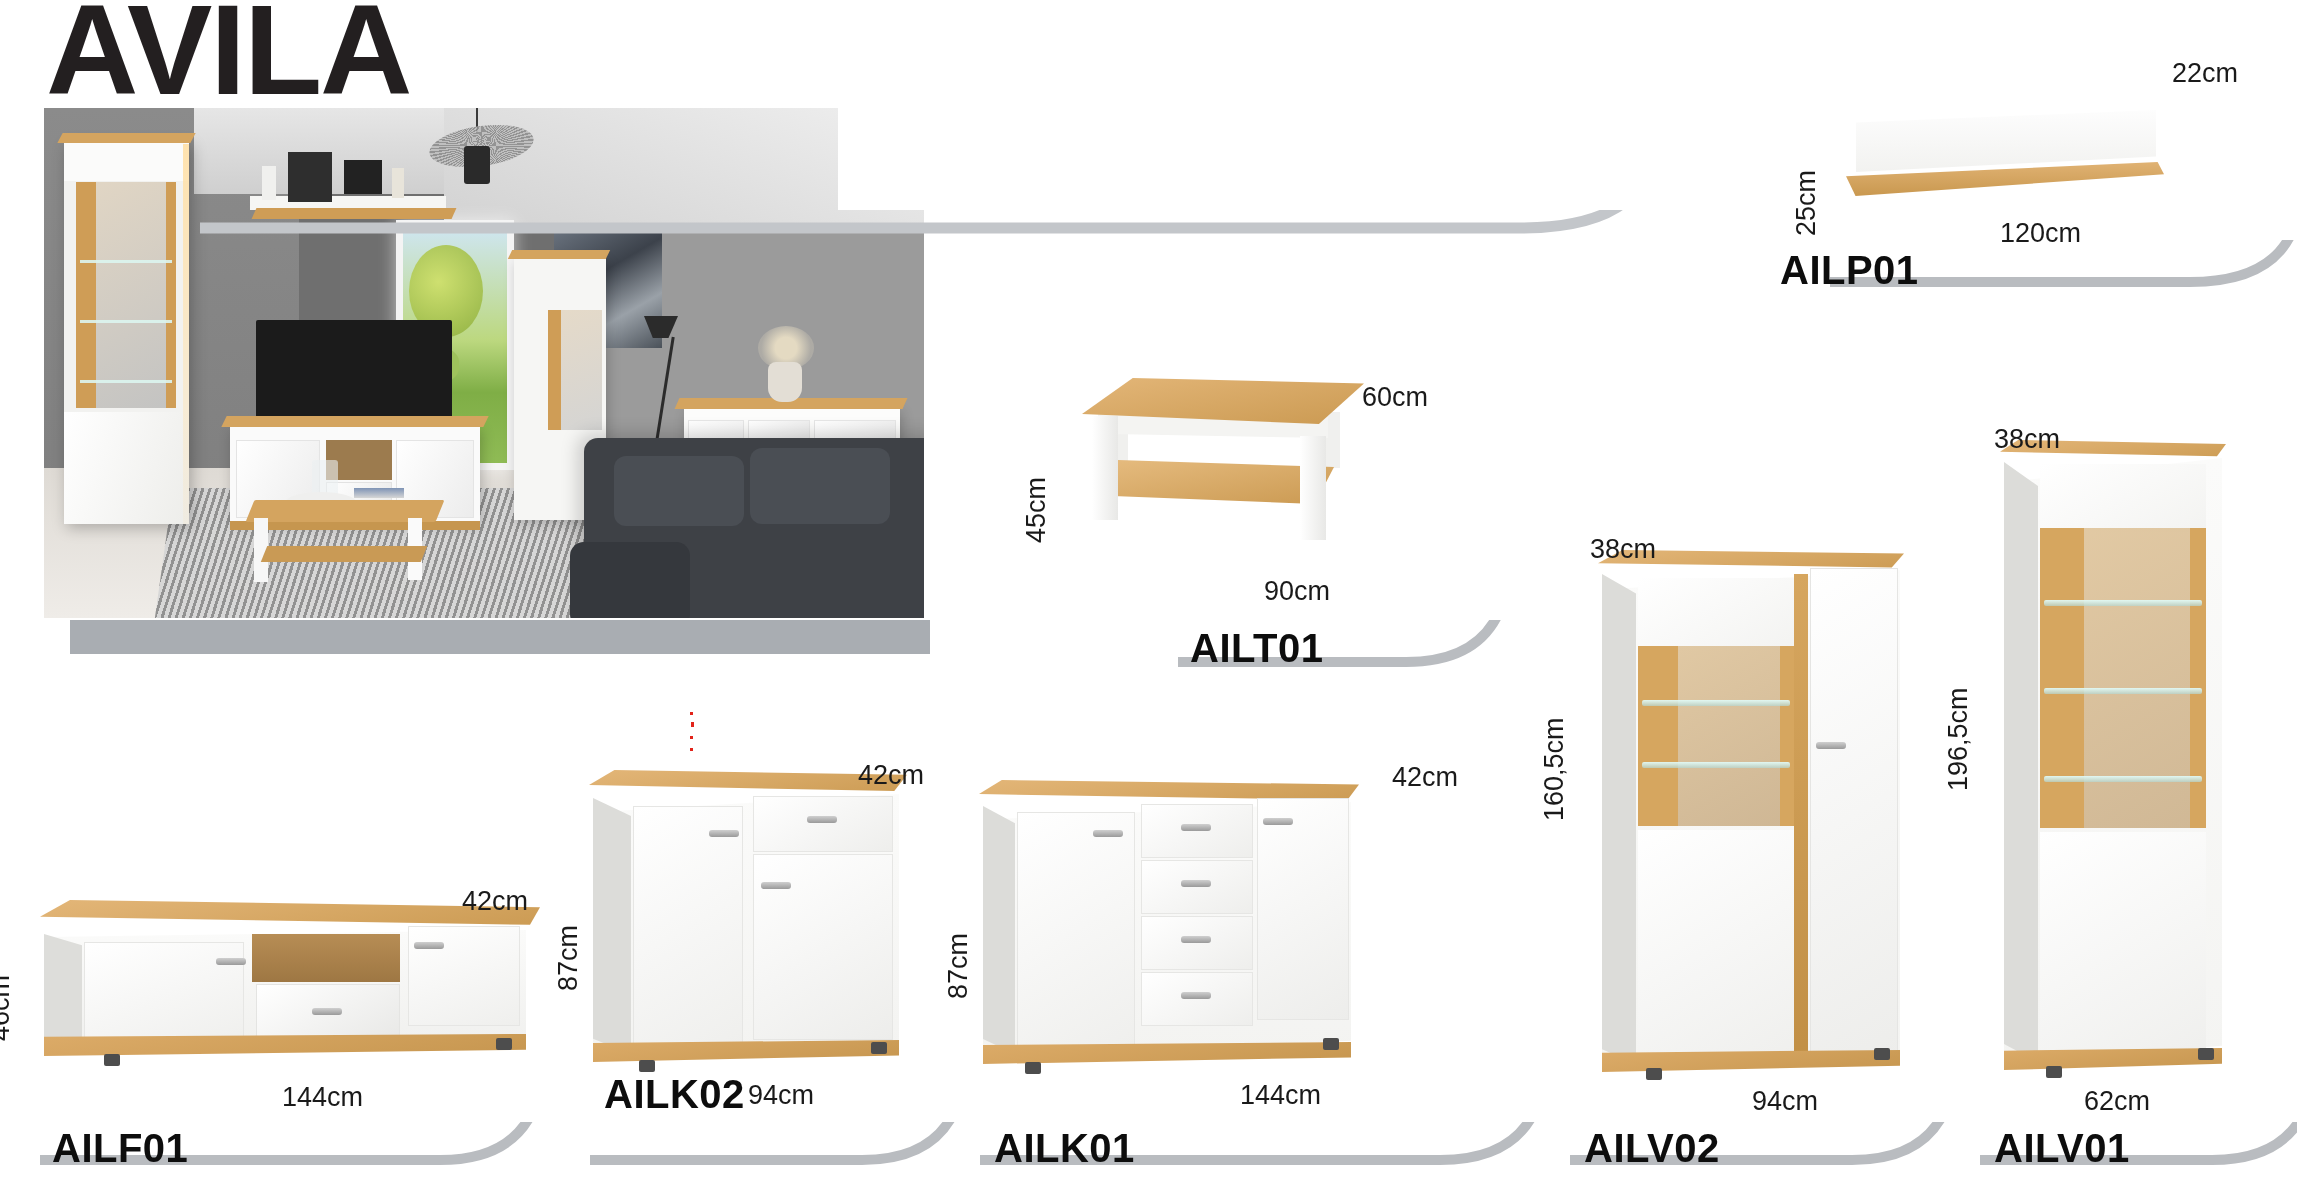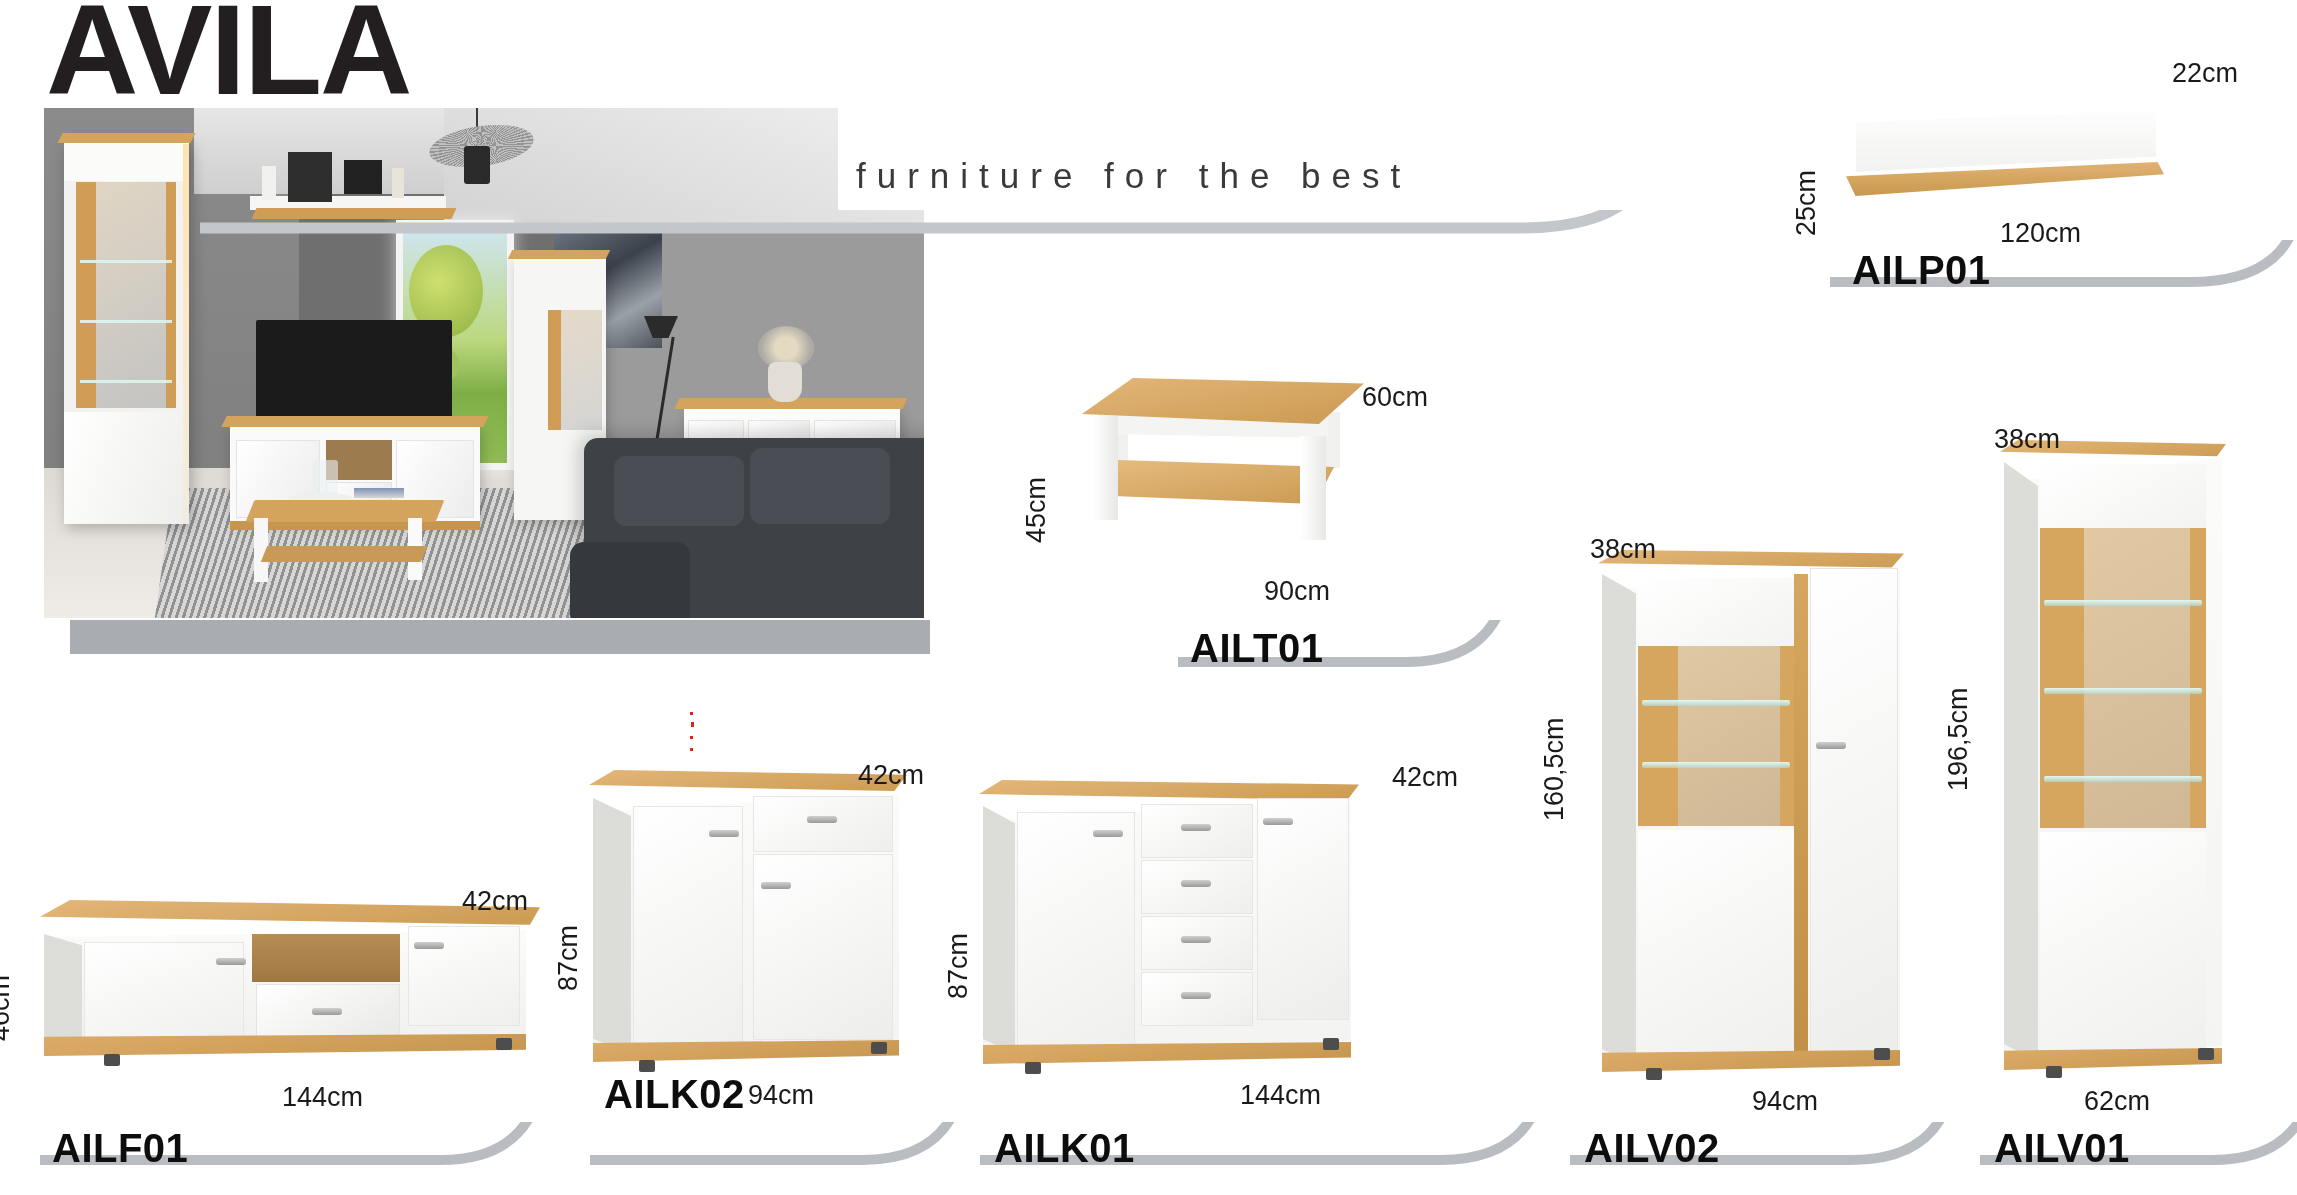--- a/index.html
+++ b/index.html
@@ -433,38 +433,37 @@
     <div class="sofa-cush" style="left:166px;top:10px;width:140px;height:76px;"></div>
     <div class="sofa-arm"></div>
   </div>
 </div>
 
 <div id="photo-shadow-bar"></div>
 
 <div id="avila-title">AVILA</div>
 
 <div id="logo-banner">
-  <div id="logo-tagline">furniture for the best</div>
 </div>
 
 <svg id="banner-swoosh" viewBox="0 0 1500 120" preserveAspectRatio="none">
   <path d="M0,22 L1320,22 Q1430,22 1450,-40" fill="none" stroke="#c3c6ca" stroke-width="11"></path>
 </svg>
 
 <div class="product" id="p-ailp01">
   <div id="ailp01-back"></div>
   <div id="ailp01-shelf"></div>
 </div>
 <div class="dim vert" style="left:1822px;top:205px;">25cm</div>
 <div class="dim" style="left:2172px;top:58px;">22cm</div>
 <div class="dim" style="left:2000px;top:218px;">120cm</div>
 <svg class="swoosh" style="left:1830px;top:240px;width:470px;height:110px;" viewBox="0 0 470 110" preserveAspectRatio="none">
   <path d="M0,42 L360,42 Q440,42 462,-8" fill="none" stroke="#b9bcc0" stroke-width="10"></path>
 </svg>
-<div class="prod-label" style="left:1852px;top:248px;">AILP01</div>
+<div class="prod-label" style="left:1780px;top:248px;">AILP01</div>
 
 <div class="product" id="p-ailt01">
   <div id="ailt01-legBL" class="ailt01-leg"></div>
   <div id="ailt01-legBR" class="ailt01-leg"></div>
   <div id="ailt01-shelf"></div>
   <div id="ailt01-apron"></div>
   <div id="ailt01-top"></div>
   <div id="ailt01-legFL" class="ailt01-leg"></div>
   <div id="ailt01-legFR" class="ailt01-leg"></div>
 </div>

